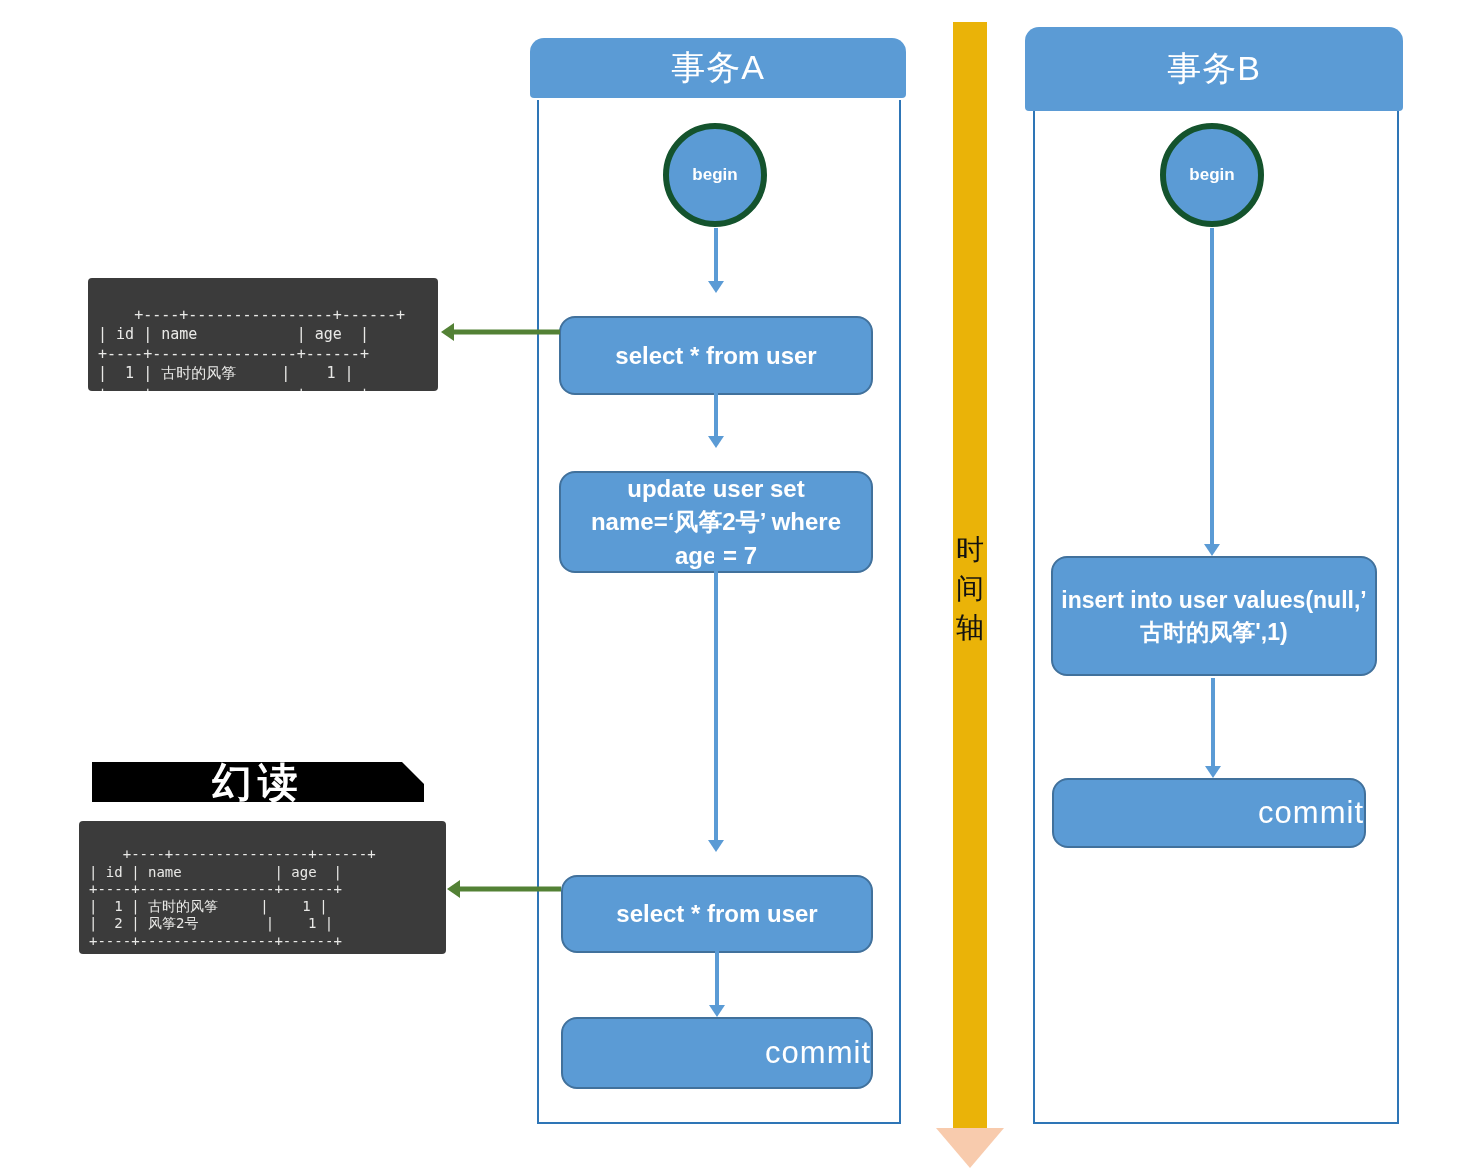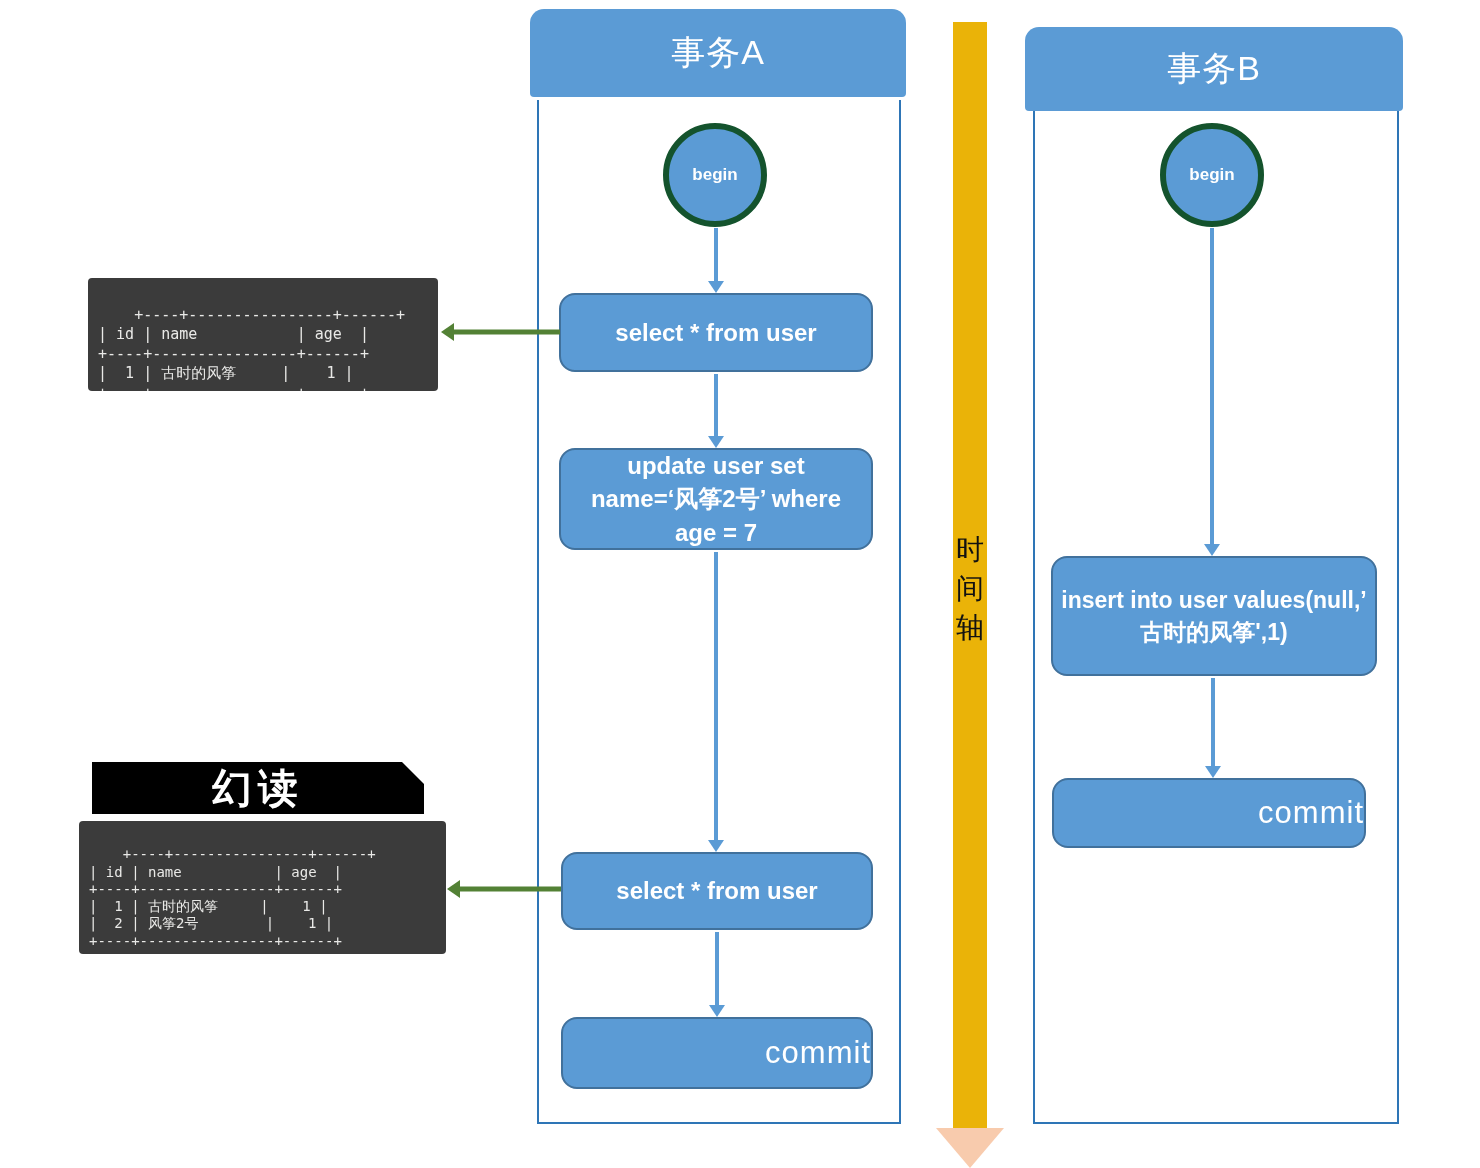--- a/index.html
+++ b/index.html
@@ -52,21 +52,21 @@
     box-sizing: border-box;
     border-radius: 16px;
     color: #ffffff;
     display: flex;
     align-items: center;
     justify-content: center;
     text-align: center;
     white-space: pre-line;
     line-height: 1.4;
   }
-  .node.sql { font-size: 24px; font-weight: 700; }
+  .node.sql { font-size: 24px; font-weight: 700; margin-top: 23px; }
   .node.sql-small { font-size: 23px; font-weight: 700; }
   .node.commit { font-size: 31px; font-weight: 400; letter-spacing: 1px; justify-content: flex-end; }
 
   
   .vconn { position: absolute; width: 16px; }
   .vconn .vline {
     position: absolute;
     left: 50%;
     transform: translateX(-50%);
     top: 0;
@@ -161,21 +161,21 @@
     border-right: 34px solid transparent;
     border-top: 40px solid #f8cbad;
   }
 </style>
 </head>
 <body>
 
 <div class="canvas">
 
   <div class="panel-body" style="left:537px; top:100px; width:360px; height:1022px;"></div>
-  <div class="panel-header" style="left:530px; top:9px; width:376px; height:88px;">
+  <div class="panel-header" style="left:530px; top:38px; width:376px; height:60px;">
     <span>事务A</span>
   </div>
   <div class="begin-circle" style="left:663px; top:123px;">
     <span>begin</span>
   </div>
 
   <div class="vconn" style="left:708px; top:228px; height:65px;">
     <div class="vline"></div>
     <div class="vhead"></div>
   </div>
@@ -250,21 +250,21 @@
 | id | name           | age  |
 +----+----------------+------+
 |  1 | 古时的风筝     |    1 |
 +----+----------------+------+</span>
   </div>
   <div class="harrow" style="left:441px; top:323px; width:119px;">
     <div class="hline"></div>
     <div class="hhead"></div>
   </div>
 
-  <div class="phantom-label" style="left:92px; top:762px; width:332px; height:52px;">
+  <div class="phantom-label" style="left:92px; top:762px; width:332px; height:40px;">
     <span>幻读</span>
   </div>
   <div class="terminal t2" style="left:79px; top:821px; width:367px; height:133px;">
     <span>+----+----------------+------+
 | id | name           | age  |
 +----+----------------+------+
 |  1 | 古时的风筝     |    1 |
 |  2 | 风筝2号        |    1 |
 +----+----------------+------+</span>
   </div>

